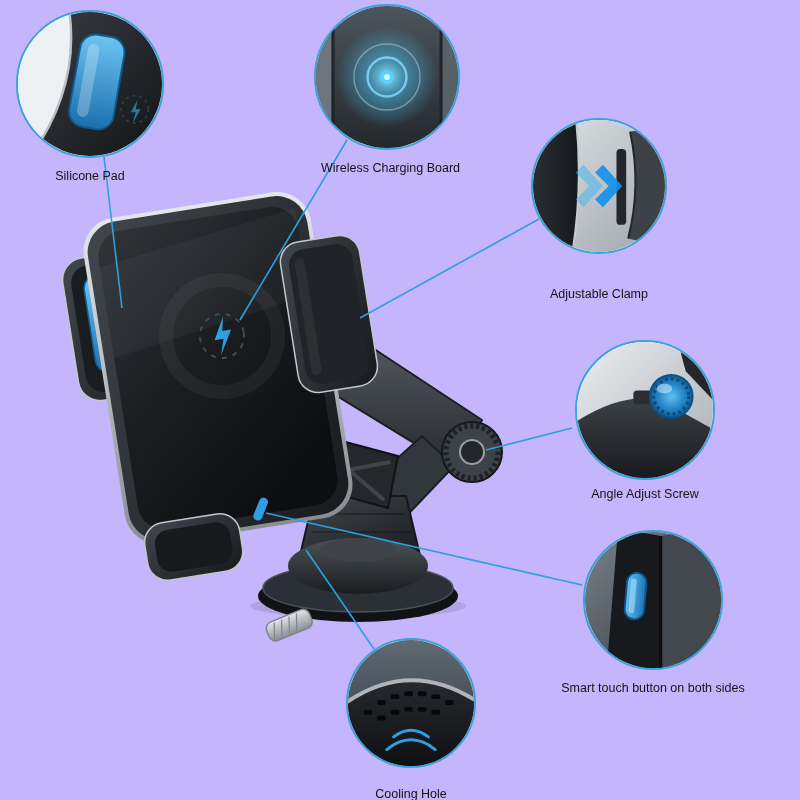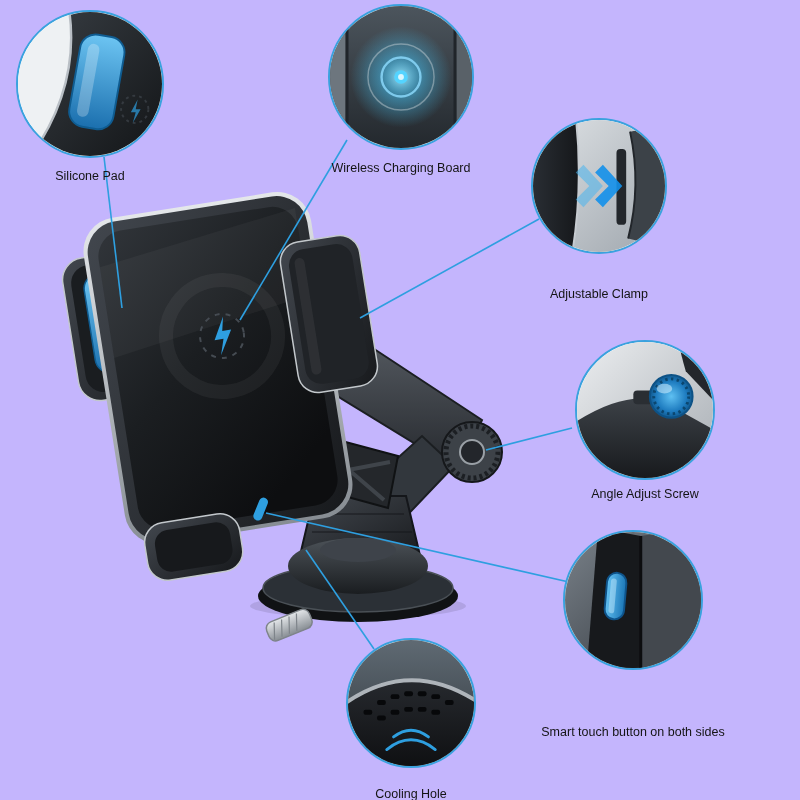--- a/index.html
+++ b/index.html
@@ -170,21 +170,21 @@
         </g>
         <g opacity="0.7">
           <circle cx="120" cy="100" r="14" fill="none" stroke="#3f454c" stroke-width="2" stroke-dasharray="3 4"></circle>
           <path d="M123,90 l-7,13 h5 l-3,11 l8,-14 h-5 z" fill="#2e9fe0"></path>
         </g>
       </svg>
     </div>
     <div class="label" style="margin-top:12px;">Silicone Pad</div>
   </div>
 
-  <div class="callout" style="left:326px; top:4px; width:150px;">
+  <div class="callout" style="left:310px; top:4px; width:150px;align-items:flex-end;">
     <div class="circle" style="width:146px; height:146px;">
       <svg viewBox="0 0 146 146">
         <defs>
           <linearGradient id="c2bg" x1="0" y1="0" x2="0" y2="1">
             <stop offset="0" stop-color="#4c555d"></stop>
               <stop offset="1" stop-color="#23282d"></stop>
           </linearGradient>
           <radialGradient id="c2glow">
             <stop offset="0" stop-color="#9fe9ff" stop-opacity="0.95"></stop>
             <stop offset="0.35" stop-color="#47c4f5" stop-opacity="0.55"></stop>
@@ -255,21 +255,21 @@
         <path d="M-4,84 Q50,48 90,62 L144,92 L144,144 L-4,144 Z" fill="url(#c4dark)"></path>
         <rect x="58" y="50" width="22" height="14" rx="4" fill="#2a2e33"></rect>
         <circle cx="97" cy="56" r="22" fill="url(#c4blue)" stroke="#0d5286" stroke-width="2"></circle>
         <circle cx="97" cy="56" r="18" fill="none" stroke="#0b466f" stroke-width="3" stroke-dasharray="2.5 3.5"></circle>
         <ellipse cx="90" cy="48" rx="8" ry="5" fill="#cfeeff" opacity="0.55"></ellipse>
       </svg>
     </div>
     <div class="label" style="margin-top:8px;">Angle Adjust Screw</div>
   </div>
 
-  <div class="callout" style="left:538px; top:530px; width:190px;gap:44px;">
+  <div class="callout" style="left:558px; top:530px; width:190px;">
     <div class="circle" style="width:140px; height:140px;">
       <svg viewBox="0 0 140 140">
         <defs>
           <linearGradient id="c5bg" x1="0" y1="0" x2="1" y2="1">
             <stop offset="0" stop-color="#7a828a"></stop>
               <stop offset="1" stop-color="#2e3339"></stop>
           </linearGradient>
           <linearGradient id="c5btn" x1="0" y1="0" x2="1" y2="0">
             <stop offset="0" stop-color="#63c1f2"></stop>
               <stop offset="1" stop-color="#1b76b6"></stop>

